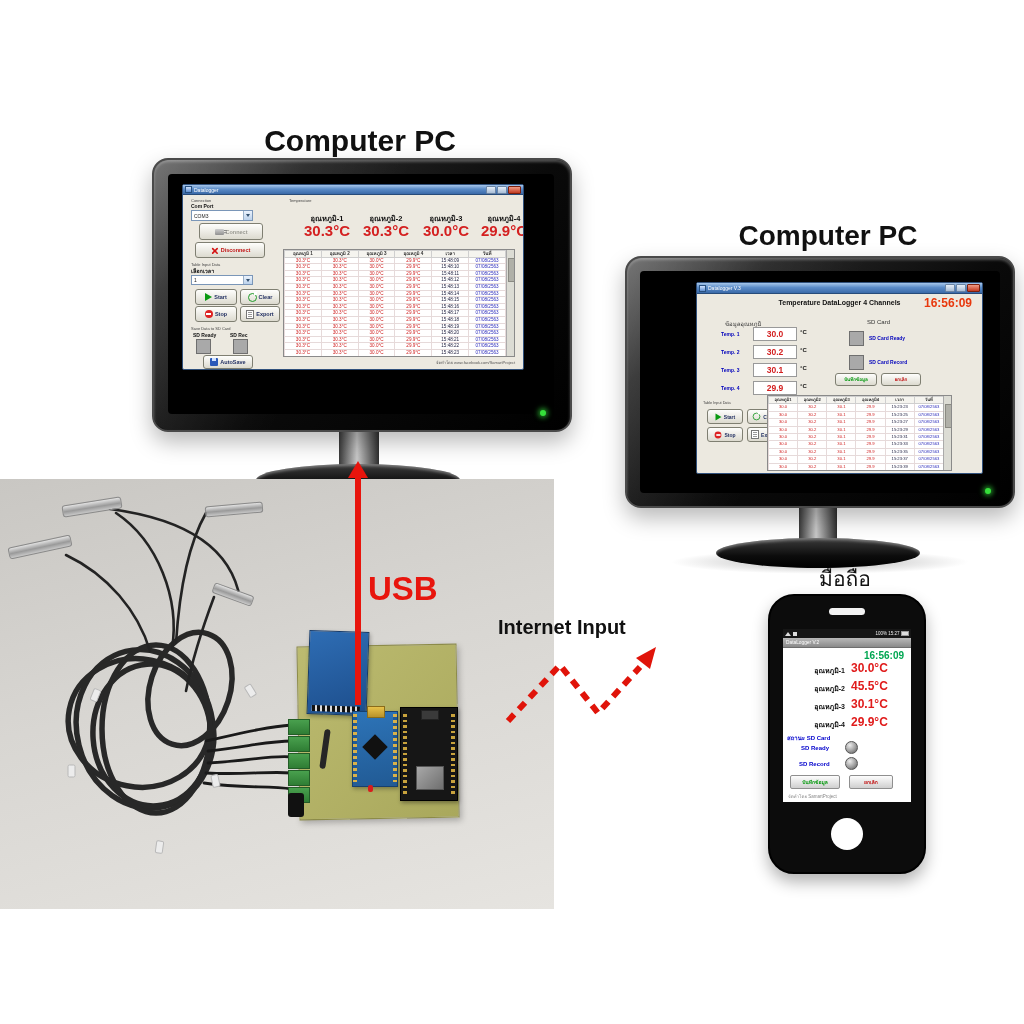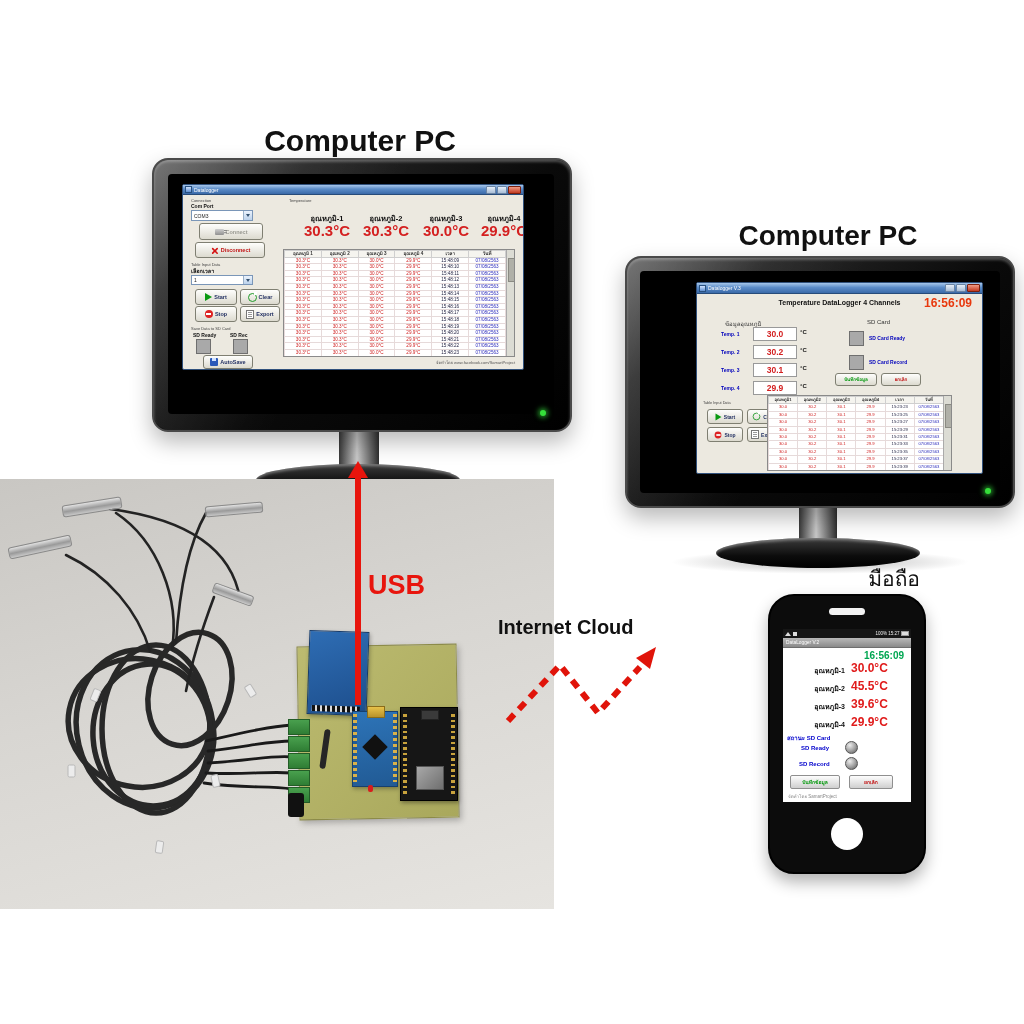--- a/index.html
+++ b/index.html
@@ -584,29 +584,29 @@
       <div style="flex:1;background:linear-gradient(#49a04e,#2f7d34);border:1px solid #235c27;"></div>
     </div>
 
     <div class="abs" style="left:322px;top:250px;width:6px;height:40px;background:#262626;border-radius:3px;transform:rotate(8deg);"></div>
     <div class="abs" style="left:288px;top:314px;width:16px;height:24px;background:#111;border-radius:3px;"></div>
     <div class="abs" style="left:368px;top:306px;width:5px;height:7px;background:#d81c1c;border-radius:2px;"></div>
   </div>
 
   <div class="usb-head" style="left:348px;top:461px;"></div>
   <div class="usb-line" style="left:355px;top:477px;width:6px;height:228px;"></div>
-  <div class="abs" style="left:368px;top:570px;font-size:27px;font-weight:bold;color:#e8150d;">USB</div>
-
-  <div class="abs" style="left:498px;top:616px;font-size:20px;font-weight:bold;color:#111;">Internet Cloud</div>
+  <div class="abs" style="left:368px;top:570px;font-size:33px;font-weight:bold;color:#e8150d;">USB</div>
+
+  <div class="abs" style="left:498px;top:616px;font-size:20px;font-weight:bold;color:#111;">Internet Input</div>
   <svg class="abs" style="left:498px;top:645px;" width="172" height="84" viewBox="0 0 172 84">
     <path d="M10,76 L62,20 L100,68 L142,22" fill="none" stroke="#e0140a" stroke-width="6" stroke-dasharray="9 7"></path>
     <polygon points="158,2 152,24 138,13" fill="#e0140a"></polygon>
   </svg>
 
-  <div class="abs" style="left:770px;top:562px;width:150px;text-align:right;font-size:21px;color:#111;">มือถือ</div>
+  <div class="abs" style="left:770px;top:562px;width:150px;text-align:center;font-size:21px;color:#111;">มือถือ</div>
   <div id="phone" style="left:768px;top:594px;width:154px;height:276px;">
     <div class="abs" style="left:59px;top:12px;width:36px;height:7px;background:#f2f2f2;border-radius:4px;"></div>
     <div class="ph-screen" style="left:13px;top:33px;width:128px;height:173px;">
       <div class="ph-status">
         <span style="width:0;height:0;border-left:3px solid transparent;border-right:3px solid transparent;border-bottom:4px solid #ddd;"></span>
         <span style="width:4px;height:4px;background:#ddd;margin-left:2px;"></span>
         <span style="margin-left:auto;display:flex;align-items:center;gap:1.5px;">
           <span>100% 15:27</span>
           <span style="width:6px;height:3.5px;background:#ddd;border:0.5px solid #999;"></span>
         </span>
@@ -615,21 +615,21 @@
         <span>DataLogger V.2</span>
       </div>
 
       <div class="abs" style="right:7px;top:21px;font-size:10px;font-weight:bold;color:#00a651;">16:56:09</div>
 
       <div class="abs" style="left:10px;top:36px;width:52px;text-align:right;font-size:7px;font-weight:bold;color:#111;">อุณหภูมิ-1</div>
       <div class="abs" style="left:68px;top:32px;font-size:12px;font-weight:bold;color:#e01b1b;">30.0°C</div>
       <div class="abs" style="left:10px;top:54px;width:52px;text-align:right;font-size:7px;font-weight:bold;color:#111;">อุณหภูมิ-2</div>
       <div class="abs" style="left:68px;top:50px;font-size:12px;font-weight:bold;color:#e01b1b;">45.5°C</div>
       <div class="abs" style="left:10px;top:72px;width:52px;text-align:right;font-size:7px;font-weight:bold;color:#111;">อุณหภูมิ-3</div>
-      <div class="abs" style="left:68px;top:68px;font-size:12px;font-weight:bold;color:#e01b1b;">39.6°C</div>
+      <div class="abs" style="left:68px;top:68px;font-size:12px;font-weight:bold;color:#e01b1b;">30.1°C</div>
       <div class="abs" style="left:10px;top:90px;width:52px;text-align:right;font-size:7px;font-weight:bold;color:#111;">อุณหภูมิ-4</div>
       <div class="abs" style="left:68px;top:86px;font-size:12px;font-weight:bold;color:#e01b1b;">29.9°C</div>
 
       <div class="abs" style="left:4px;top:104px;font-size:6px;font-weight:bold;color:#0000cc;">สถานะ SD Card</div>
       <div class="abs" style="left:18px;top:116px;font-size:6px;font-weight:bold;color:#0000cc;">SD Ready</div>
       <div class="led" style="left:62px;top:112px;"></div>
       <div class="abs" style="left:16px;top:132px;font-size:6px;font-weight:bold;color:#0000cc;">SD Record</div>
       <div class="led" style="left:62px;top:128px;"></div>
 
       <div class="phbtn" style="left:7px;top:146px;width:48px;height:12px;color:#0a9a12;">

